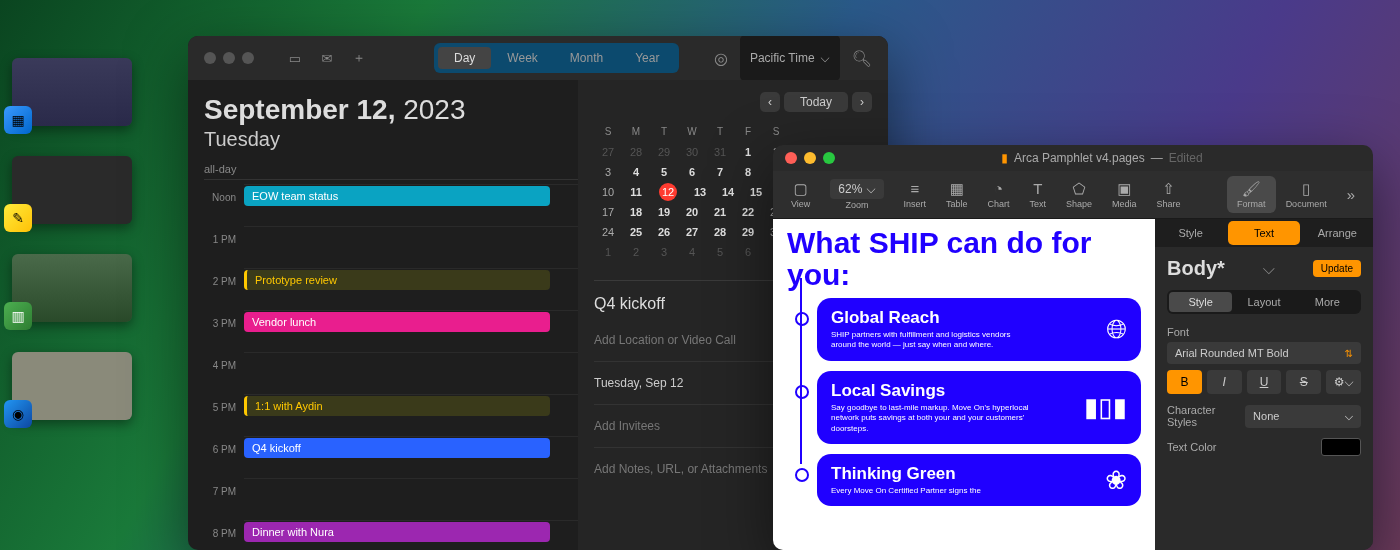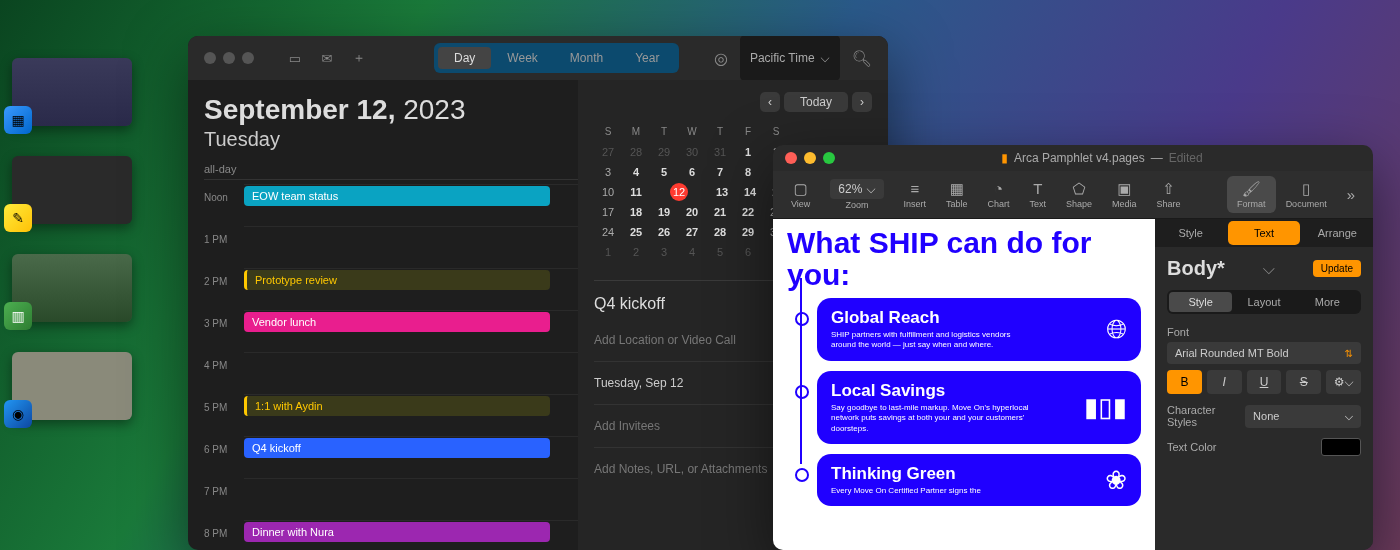--- a/index.html
+++ b/index.html
@@ -30,40 +30,40 @@
 
 .cal-body { display: flex; height: calc(100% - 44px); }
 .cal-left { flex: 1; padding: 14px 0 0 16px; overflow: hidden; }
 .cal-date { font-size: 28px; font-weight: 400; color: #ddd; }
 .cal-date b { font-weight: 700; }
 .cal-dow { font-size: 20px; color: #ccc; margin-top: 2px; margin-bottom: 8px; }
 .allday-row { font-size: 11px; color: #888; border-bottom: 1px solid #333; padding: 4px 0; }
 
 .timeline { margin-top: 4px; }
 .time-row { display: flex; align-items: flex-start; height: 42px; position: relative; }
-.time-label { width: 40px; font-size: 10px; color: #888; text-align: left; padding-right: 8px; padding-top: 8px; }
+.time-label { width: 40px; font-size: 10px; color: #888; text-align: right; padding-right: 8px; padding-top: 8px; }
 .time-slot { flex: 1; border-top: 1px solid #2a2a2a; height: 100%; position: relative; }
 .event { position: absolute; left: 0; right: 28px; height: 20px; border-radius: 4px; padding: 2px 8px; font-size: 11px; font-weight: 500; color: #fff; display: flex; align-items: center; gap: 6px; top: 1px; overflow: hidden; white-space: nowrap; }
 .event.cyan { background: #0aa3c2; }
 .event.yellow { background: #3a3a1a; border-left: 3px solid #ffc800; color: #ffc800; }
 .event.pink { background: #e91e8e; }
 .event.blue { background: #2962ff; }
 .event.purple { background: #9c27b0; }
 
 .cal-right { width: 310px; background: #252525; padding: 12px 16px; }
 .navtoday { display: flex; gap: 4px; justify-content: flex-end; margin-bottom: 10px; }
 .navbtn { background: #3a3a3a; color: #ccc; padding: 3px 8px; border-radius: 5px; font-size: 12px; cursor: pointer; }
 .navbtn.today { padding: 3px 16px; }
 
 .minical { font-size: 11px; color: #aaa; }
 .minical-row { display: flex; }
 .minical-cell { width: 28px; height: 20px; text-align: center; line-height: 20px; }
 .minical-cell.hdr { color: #888; font-size: 10px; }
 .minical-cell.dim { color: #555; }
-.minical-cell.today { background: #ff3b30; color: #fff; border-radius: 50%; width: 18px; height: 18px; line-height: 18px; margin: 1px 20px; }
+.minical-cell.today { background: #ff3b30; color: #fff; border-radius: 50%; width: 18px; height: 18px; line-height: 18px; margin: 1px 9px; }
 .minical-cell.bold { font-weight: 600; color: #ddd; }
 
 .evt-detail { margin-top: 18px; border-top: 1px solid #3a3a3a; padding-top: 14px; }
 .evt-title { font-size: 16px; color: #ddd; margin-bottom: 6px; }
 .evt-field { font-size: 12px; color: #777; padding: 14px 0; border-bottom: 1px solid #333; }
 
 
 .pages-window { position: absolute; left: 773px; top: 145px; width: 600px; height: 405px; background: #2a2a2a; border-radius: 10px; box-shadow: 0 20px 60px rgba(0,0,0,0.5); overflow: hidden; }
 .pages-titlebar { height: 26px; display: flex; align-items: center; padding: 0 12px; gap: 8px; }
 .pages-titlebar .traffic span:nth-child(1) { background: #ff5f57; }

